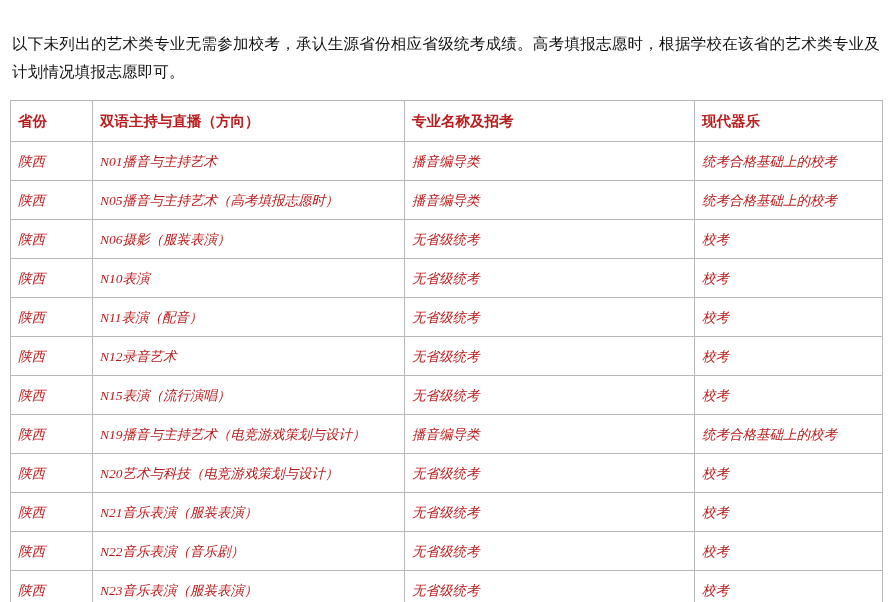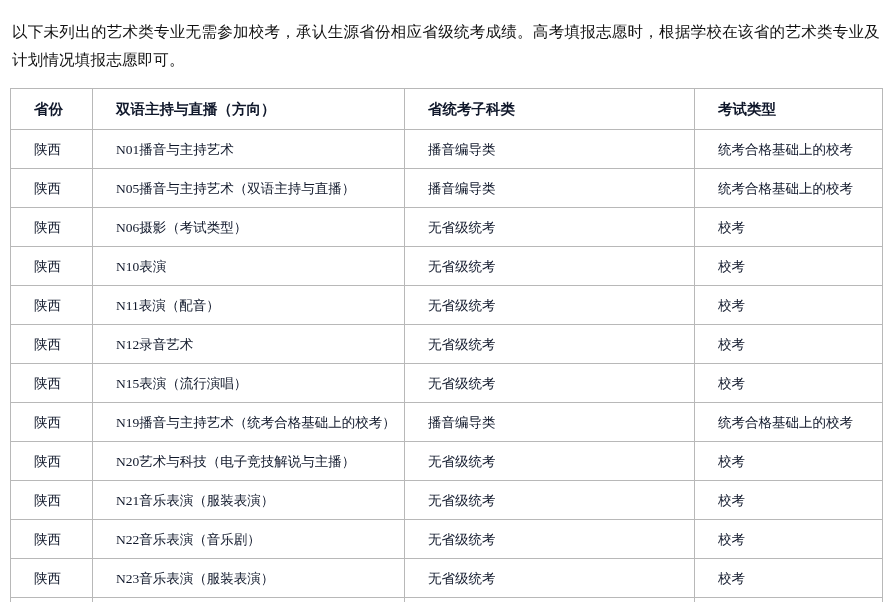--- a/index.html
+++ b/index.html
@@ -19,47 +19,48 @@
     height: 602px;
     box-sizing: border-box;
     padding: 10px 8px 0 8px;
     position: relative;
   }
   .intro {
     font-size: 15.5px;
     line-height: 28px;
     letter-spacing: 0.2px;
     text-align: justify;
-    margin: 8px 2px 14px 4px;
+    margin: 20px 2px 14px 4px;
     color: #111111;
   }
   table.main-table {
     border-collapse: collapse;
     width: 872px;
     margin-left: 2px;
     table-layout: fixed;
   }
   table.main-table th,
   table.main-table td {
     border: 1px solid #b8b8b8;
-    padding: 5px 6px 5px 23px;
+    padding: 5px 6px 5px 7px;
     font-size: 13.5px;
     line-height: 19px;
     vertical-align: middle;
-    color: #0f172a;
+    color: #b91c1c;
     word-break: break-all;
   }
   table.main-table th {
     font-weight: bold;
     font-size: 14.5px;
     text-align: left;
     height: 30px;
   }
   table.main-table td {
     height: 28px;
+    font-style: italic;
   }
   col.c1 { width: 82px; }
   col.c2 { width: 312px; }
   col.c3 { width: 290px; }
   col.c4 { width: 188px; }
   td.tall { height: 54px; }
 </style>
 </head>
 <body>
 
@@ -71,40 +72,40 @@
     <colgroup>
       <col class="c1">
         <col class="c2">
         <col class="c3">
         <col class="c4">
     </colgroup>
     <thead>
       <tr>
         <th>省份</th>
         <th>双语主持与直播（方向）</th>
-        <th>省统考子科类</th>
-        <th>考试类型</th>
+        <th>专业名称及招考</th>
+        <th>现代器乐</th>
       </tr>
     </thead>
     <tbody>
       <tr>
         <td>陕西</td>
         <td>N01播音与主持艺术</td>
         <td>播音编导类</td>
         <td>统考合格基础上的校考</td>
       </tr>
       <tr>
         <td>陕西</td>
-        <td>N05播音与主持艺术（双语主持与直播）</td>
+        <td>N05播音与主持艺术（高考填报志愿时）</td>
         <td>播音编导类</td>
         <td>统考合格基础上的校考</td>
       </tr>
       <tr>
         <td>陕西</td>
-        <td>N06摄影（考试类型）</td>
+        <td>N06摄影（服装表演）</td>
         <td>无省级统考</td>
         <td>校考</td>
       </tr>
       <tr>
         <td>陕西</td>
         <td>N10表演</td>
         <td>无省级统考</td>
         <td>校考</td>
       </tr>
       <tr>
@@ -120,27 +121,27 @@
         <td>校考</td>
       </tr>
       <tr>
         <td>陕西</td>
         <td>N15表演（流行演唱）</td>
         <td>无省级统考</td>
         <td>校考</td>
       </tr>
       <tr>
         <td class="tall">陕西</td>
-        <td class="tall">N19播音与主持艺术（统考合格基础上的校考）</td>
+        <td class="tall">N19播音与主持艺术（电竞游戏策划与设计）</td>
         <td class="tall">播音编导类</td>
         <td class="tall">统考合格基础上的校考</td>
       </tr>
       <tr>
         <td>陕西</td>
-        <td>N20艺术与科技（电子竞技解说与主播）</td>
+        <td>N20艺术与科技（电竞游戏策划与设计）</td>
         <td>无省级统考</td>
         <td>校考</td>
       </tr>
       <tr>
         <td>陕西</td>
         <td>N21音乐表演（服装表演）</td>
         <td>无省级统考</td>
         <td>校考</td>
       </tr>
       <tr>

